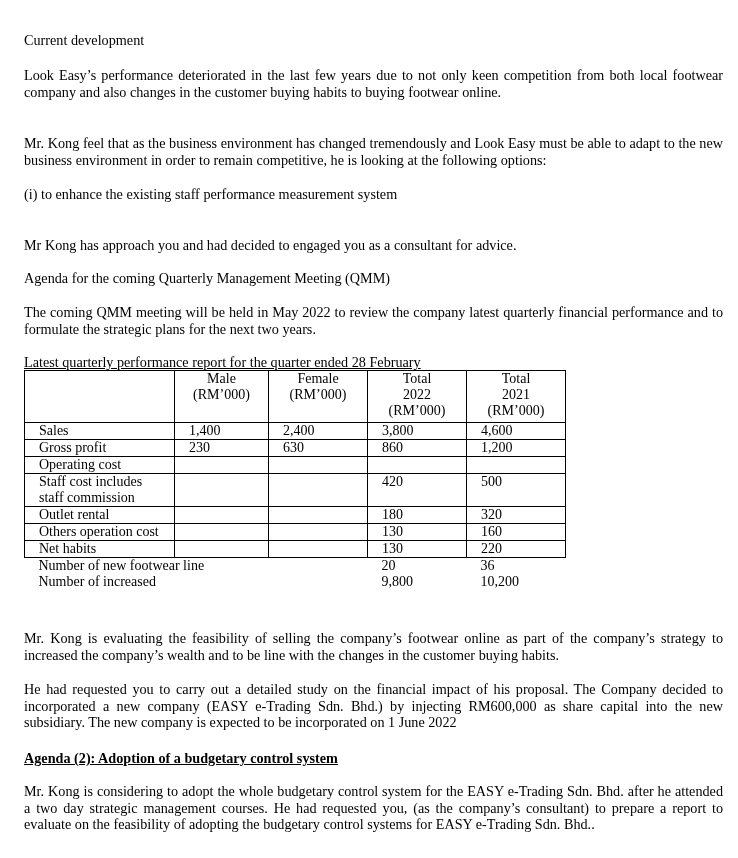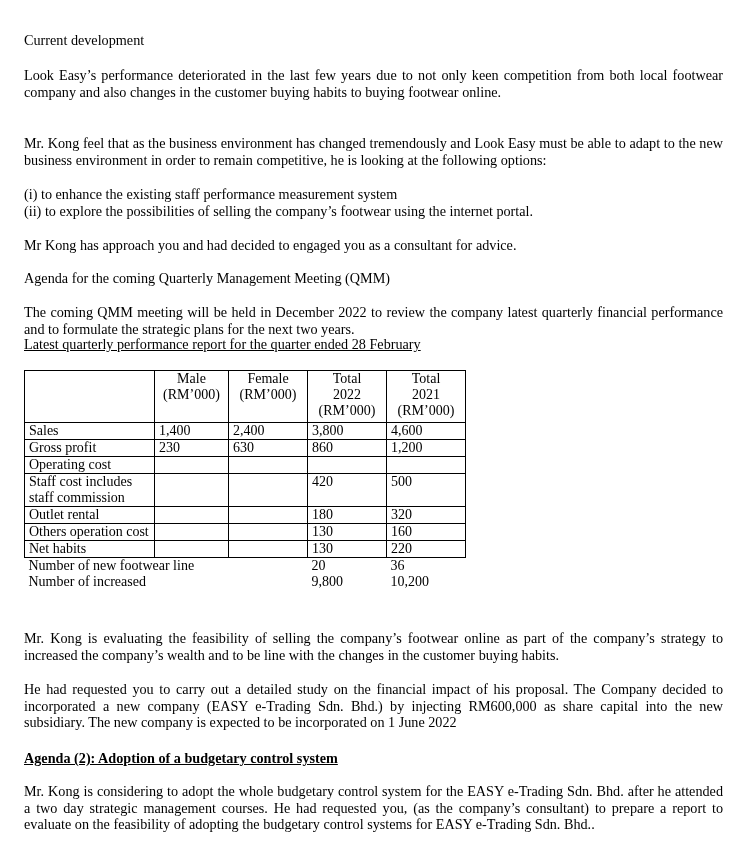--- a/index.html
+++ b/index.html
@@ -32,33 +32,33 @@
   .justify {
     text-align: justify;
     text-align-last: left;
   }
   .bold { font-weight: bold; }
 
   
   .caption {
     position: absolute;
     left: 24px;
-    top: 336px;
+    top: 354px;
     white-space: nowrap;
   }
   table.perf {
     position: absolute;
     left: 24px;
     top: 370px;
     border-collapse: collapse;
     font-size: 14px;
     line-height: 16px;
   }
   table.perf td {
-    padding: 0 4px;
+    padding: 0 14px;
     vertical-align: top;
     white-space: nowrap;
   }
   table.perf td.lbl { width: 121px; text-align: left; }
   table.perf td.c1 { width: 65px; }
   table.perf td.c2 { width: 70px; }
   table.perf td.c3 { width: 70px; }
   table.perf td.c4 { width: 70px; }
   table.perf td.num { text-align: left; }
   table.perf td.hdr { text-align: center; padding: 0 2px; }
@@ -72,27 +72,26 @@
 
 <div class="page">
 
   <p class="p" style="top:32px;">Current development</p>
 
   <p class="p justify" style="top:67px;">Look Easy’s performance deteriorated in the last few years due to not only keen competition from both local footwear company and also changes in the customer buying habits  to buying footwear online.</p>
 
   <p class="p justify" style="top:135px;">Mr. Kong feel that as the business environment has changed tremendously and Look Easy must be able to adapt to the new business environment in order to remain competitive, he is looking at the following options:</p>
 
   <p class="p" style="top:186px;">(i) to enhance the existing staff performance measurement system</p>
-  <p class="p" style="top:203px;">(ii) to explore the possibilities of selling the company’s footwear using the internet portal.</p>
 
   <p class="p" style="top:237px;">Mr Kong has approach you and had decided to engaged you as a consultant for advice.</p>
 
   <p class="p" style="top:270px;">Agenda for the coming Quarterly Management Meeting (QMM)</p>
 
-  <p class="p justify" style="top:304px;">The coming QMM meeting will be held in December 2022 to review the company latest quarterly financial performance and to formulate the strategic plans for the next two years.</p>
+  <p class="p justify" style="top:304px;">The coming QMM meeting will be held in May 2022 to review the company latest quarterly financial performance and to formulate the strategic plans for the next two years.</p>
 
   <div class="caption">
     <span style="text-decoration: underline;">Latest quarterly performance report for the quarter ended 28 February</span>
   </div>
 
   <table class="perf">
     <tbody>
         <tr class="bordered headrow">
       <td class="lbl"></td>
       <td class="c1 hdr">

